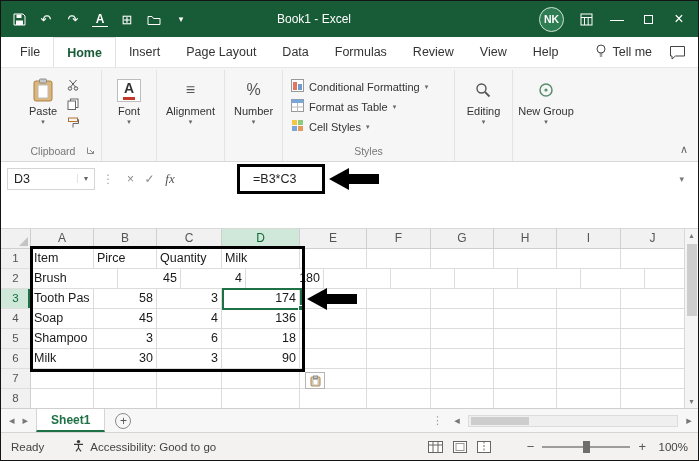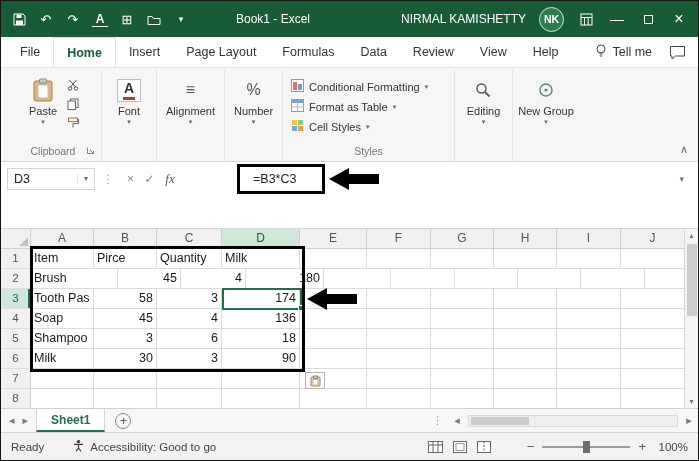--- a/index.html
+++ b/index.html
@@ -4,21 +4,21 @@
 <style>
   * { box-sizing: border-box; margin: 0; padding: 0; }
   html,body { width: 699px; height: 461px; font-family: "Liberation Sans", sans-serif; background:#fff; }
   .window { position: relative; width: 699px; height: 461px; border: 1px solid #141414; background:#fff; overflow: hidden; }
 
   
   .titlebar { height: 36px; background: #185C37; color: #fff; display: flex; align-items: center; padding: 0 10px; font-size: 12px; }
   .qat { display: flex; align-items: center; gap: 11px; }
   .qat .qicon { display:flex; align-items:center; justify-content:center; width:16px; height:16px; font-size:13px; color:#fff; cursor:default; }
   .qat .uA { font-size:12px; font-weight:bold; border-bottom:1px solid #fff; line-height:12px; }
-  .tb-title { margin-left: 47px; white-space: nowrap; }
+  .tb-title { margin-left: 88px; white-space: nowrap; }
   .tb-right { margin-left: auto; display: flex; align-items: center; gap: 13px; }
   .avatar { width: 25px; height: 25px; border-radius: 50%; background: #2e7d52; border: 1px solid #cfe3d6; display: flex; align-items: center; justify-content: center; font-size: 10.5px; font-weight: bold; }
   .winbtn { display:flex; align-items:center; justify-content:center; width:18px; height:18px; font-size:14px; }
   .max-box { width: 9px; height: 9px; border: 1px solid #fff; display: inline-block; }
 
   
   .tabs { height: 31px; background: #fff; display: flex; align-items: stretch; padding: 0 6px; font-size: 12.5px; color: #333; border-bottom: 1px solid #e7e7e7; }
   .tab { display: flex; align-items: center; padding: 0 13px; cursor: default; white-space: nowrap; }
   .tab.active { color: #185C37; font-weight: bold; background: #fff; border: 1px solid #e1e1e1; border-bottom: none; }
   .tellme { display: flex; align-items: center; gap: 5px; margin-left: 16px; padding: 0 8px; color: #333; }
@@ -123,21 +123,20 @@
       <span class="qicon">⊞</span>
       <span class="qicon">
         <svg width="14" height="11">
             <path d="M1 2.5h4l1.5 2H13v6H1z" fill="none" stroke="#fff"></path>
           </svg>
       </span>
       <span class="qicon" style="font-size:9px">▾</span>
     </div>
     <span class="tb-title">Book1 - Excel</span>
     <div class="tb-right">
-      <span>NIRMAL KAMISHETTY</span>
       <span class="avatar">NK</span>
       <span class="winbtn">
         <svg width="13" height="13">
             <rect x="1" y="1" width="11" height="11" fill="none" stroke="#fff"></rect>
             <line x1="1" y1="4.5" x2="12" y2="4.5" stroke="#fff"></line>
             <line x1="4.5" y1="4.5" x2="4.5" y2="12" stroke="#fff"></line>
             <line x1="8.2" y1="4.5" x2="8.2" y2="12" stroke="#fff"></line>
           </svg>
       </span>
       <span class="winbtn">—</span>
@@ -146,22 +145,22 @@
         </span>
       <span class="winbtn" style="font-size:16px">×</span>
     </div>
   </div>
 
   <div class="tabs">
     <span class="tab">File</span>
     <span class="tab active">Home</span>
     <span class="tab">Insert</span>
     <span class="tab">Page Layout</span>
+    <span class="tab">Data</span>
     <span class="tab">Formulas</span>
-    <span class="tab">Data</span>
     <span class="tab">Review</span>
     <span class="tab">View</span>
     <span class="tab">Help</span>
     <span class="tellme">
       <span>
         <svg width="12" height="14">
             <circle cx="6" cy="5" r="4" fill="none" stroke="#444"></circle>
             <path d="M4.5 10h3M4.8 12h2.4" stroke="#444" fill="none"></path>
           </svg>
       </span>

